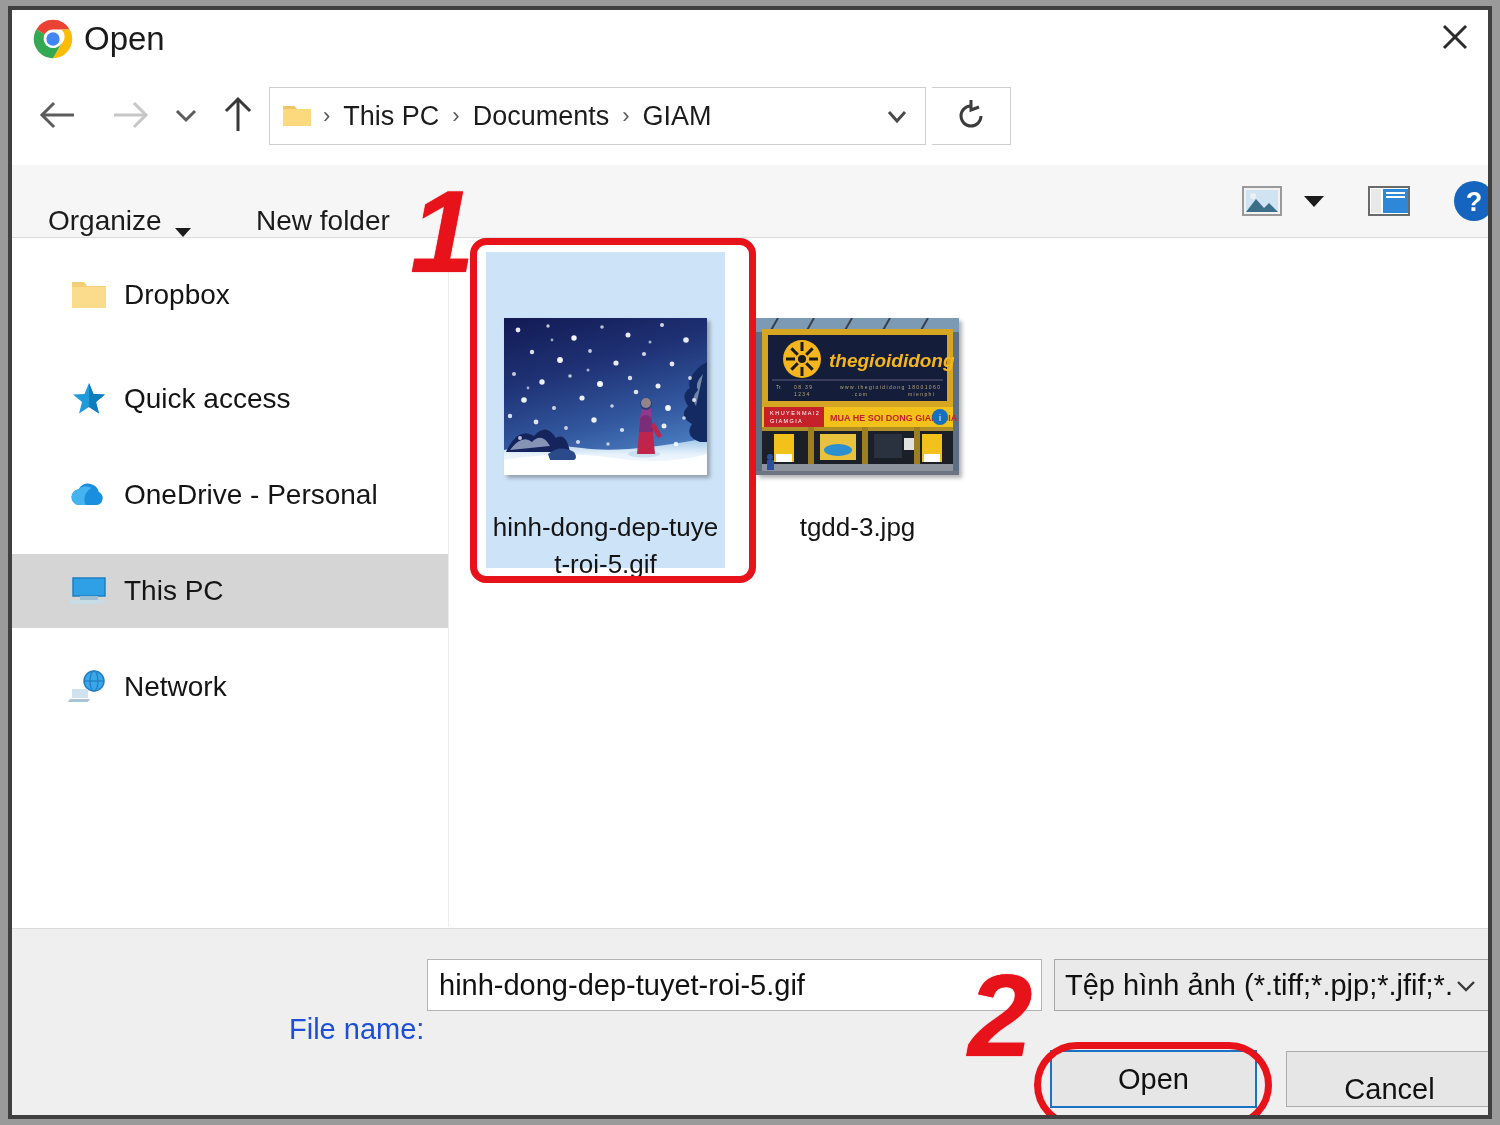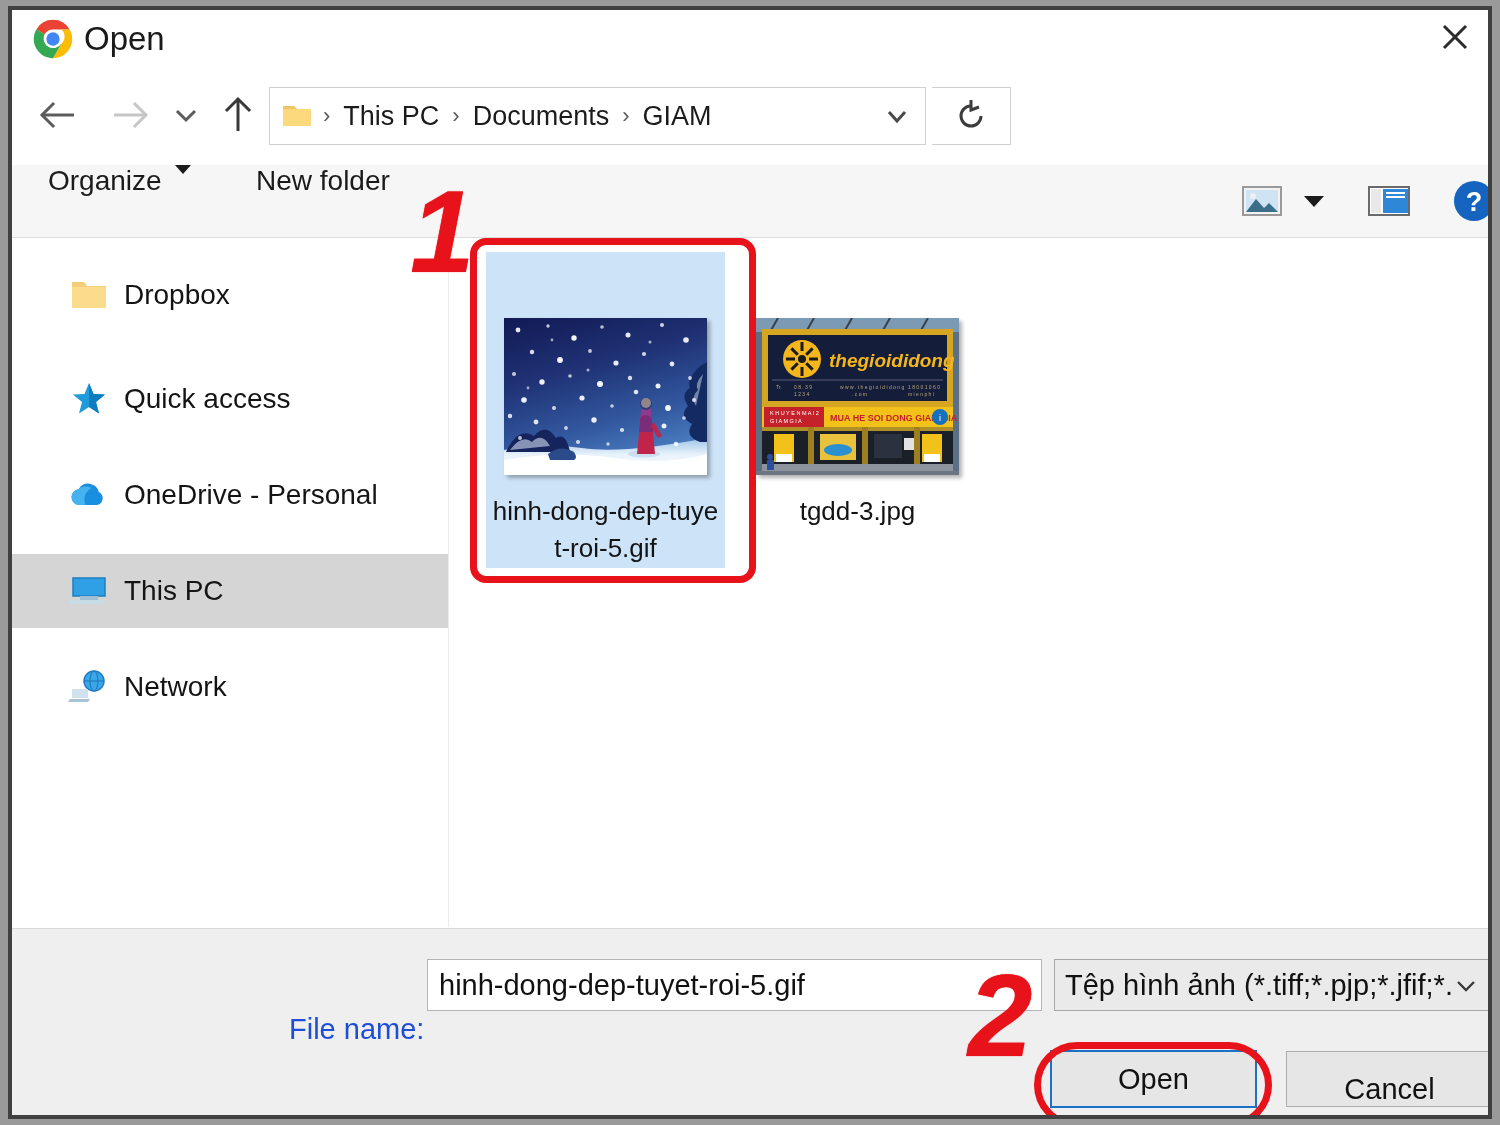--- a/index.html
+++ b/index.html
@@ -146,21 +146,21 @@
     left: 0; top: 155px;
     width: 100%;
     height: 73px;
     background: #f6f6f6;
     border-bottom: 1px solid #dcdcdc;
     box-sizing: border-box;
   }
   .tb-text {
     position: absolute;
     top: 0; height: 72px;
-    display: flex; align-items: flex-start;
+    display: flex; align-items: flex-end;
     font-size: 28px;
     color: #1b1b1b;
     white-space: nowrap;
     cursor: default;
   }
   #tb-organize { left: 36px; }
   #tb-organize-caret {
     margin-left: 13px;
     display: inline-block;
     width: 0; height: 0;
@@ -214,20 +214,21 @@
     right: 0; bottom: 188px;
     background: #ffffff;
   }
   .file-tile {
     position: absolute;
     width: 239px; height: 316px;
     display: flex;
     flex-direction: column;
     align-items: center;
     cursor: default;
+    gap: 16px;
   }
   #tile-0 { left: 36px; top: 14px; background: #cde3f7; }
   #tile-1 { left: 288px; top: 14px; background: transparent; }
 
   .thumb-wrap {
     margin-top: 66px;
     box-shadow: 3px 3px 4px rgba(0,0,0,0.30);
     line-height: 0;
   }
   .tile-label {

